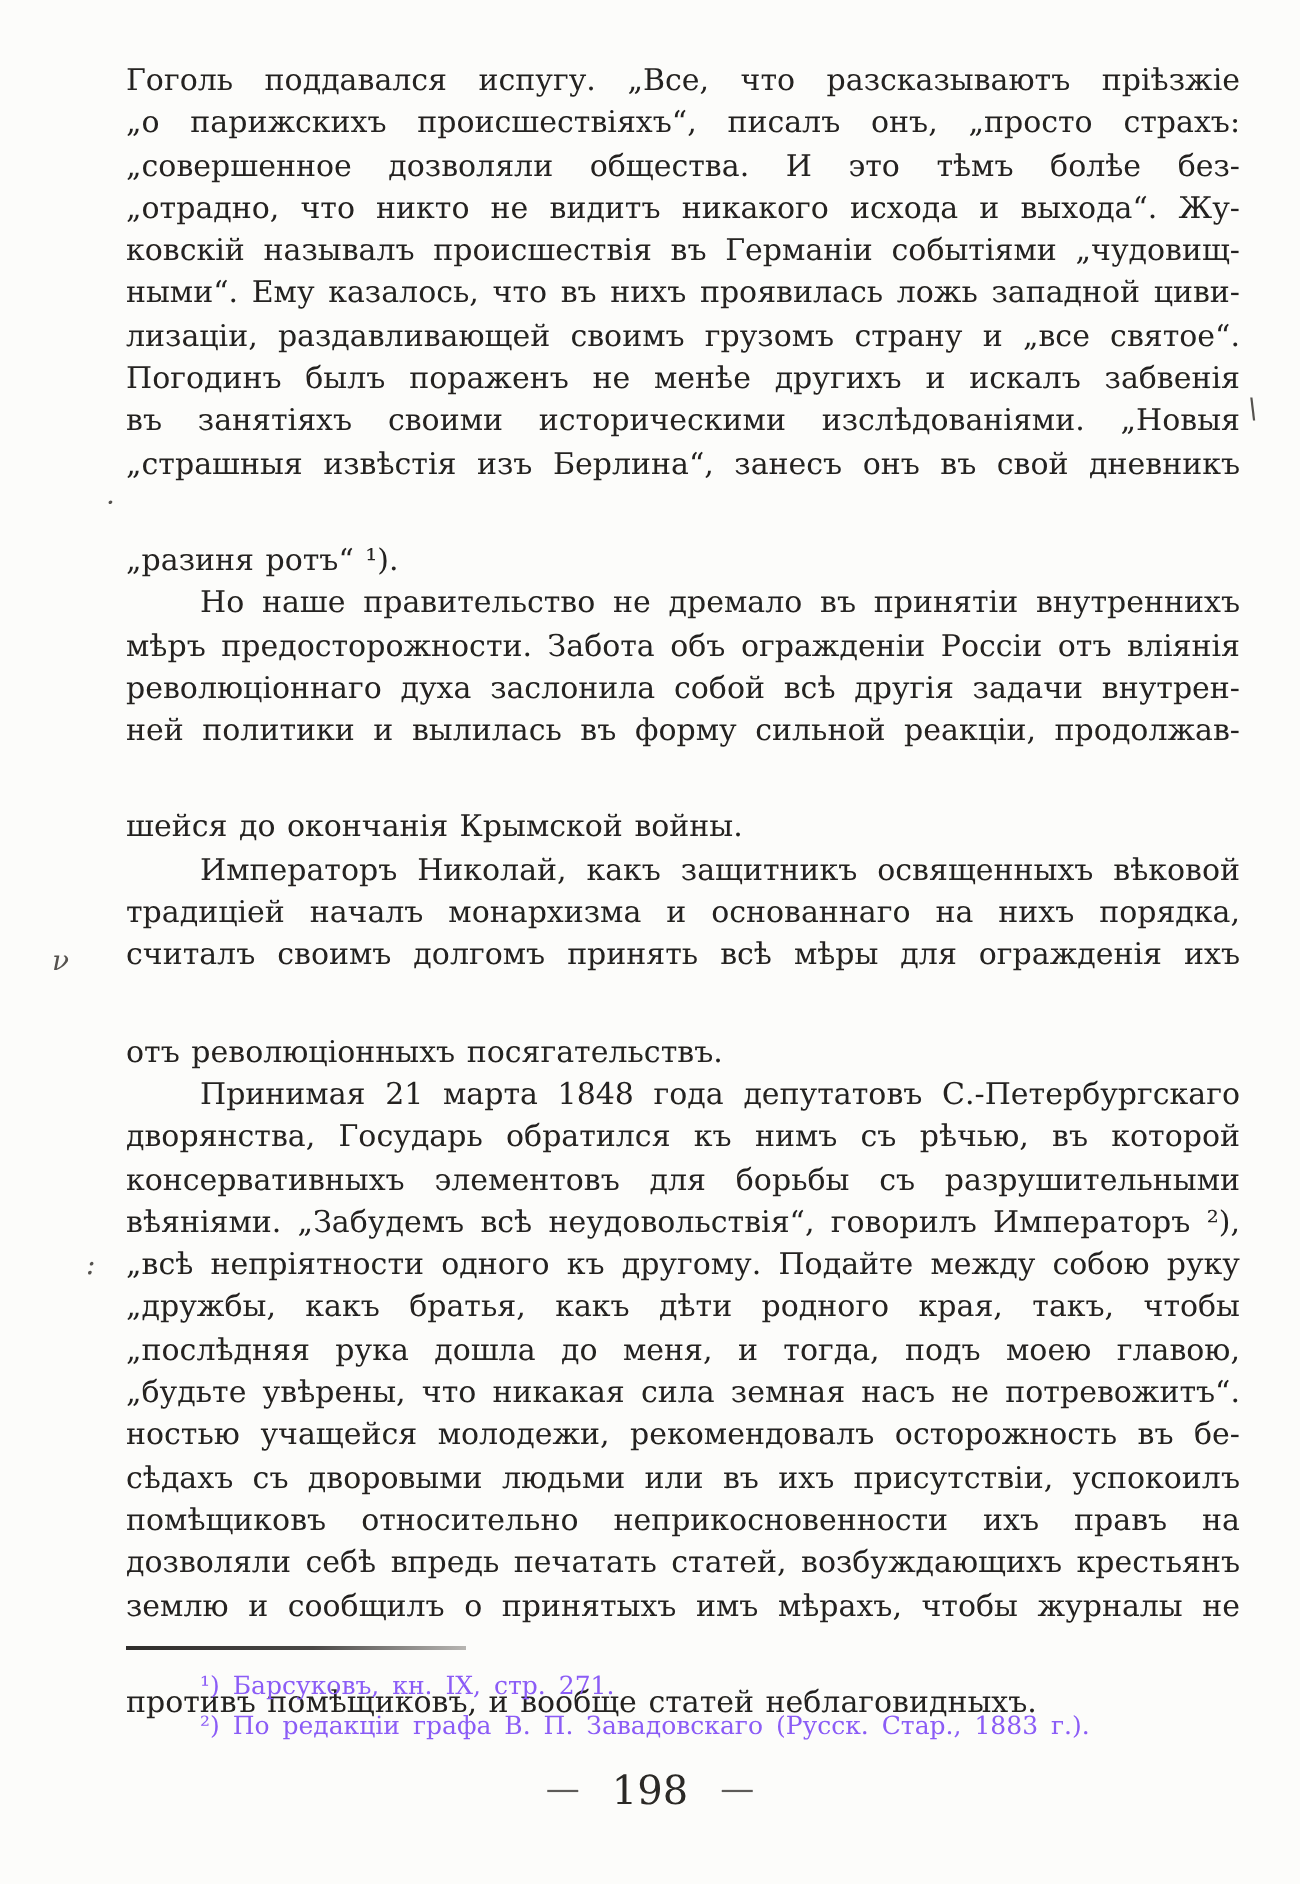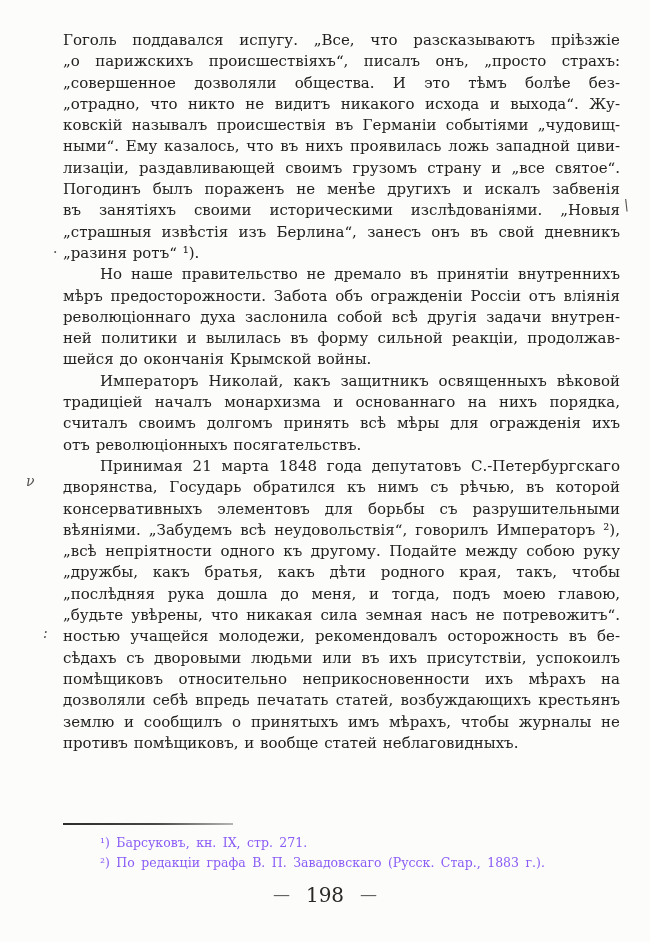--- a/index.html
+++ b/index.html
@@ -22,21 +22,21 @@
   .line {
     font-size: 15px;
     line-height: 21.3px;
     height: 21.3px;
     text-align: justify;
     text-align-last: justify;
     word-spacing: 1px;
     white-space: normal;
     overflow: hidden;
   }
-  .line.last { text-align-last: left; }
+  .line.last { text-align-last: left; margin-top: 27px; }
   .line.indent { text-indent: 37px; }
   .footnote-rule {
     position: absolute;
     left: 63px;
     top: 823px;
     width: 170px;
     height: 2px;
     background: linear-gradient(to right, #2f2d2b 0%, #4a4846 55%, #b7b5b2 100%);
   }
   .footnotes {
@@ -103,21 +103,21 @@
       <div class="line indent">Принимая 21 марта 1848 года депутатовъ С.-Петербургскаго</div>
       <div class="line">дворянства, Государь обратился къ нимъ съ рѣчью, въ которой</div>
       <div class="line">консервативныхъ элементовъ для борьбы съ разрушительными</div>
       <div class="line">вѣяніями. „Забудемъ всѣ неудовольствія“, говорилъ Императоръ ²),</div>
       <div class="line">„всѣ непріятности одного къ другому. Подайте между собою руку</div>
       <div class="line">„дружбы, какъ братья, какъ дѣти родного края, такъ, чтобы</div>
       <div class="line">„послѣдняя рука дошла до меня, и тогда, подъ моею главою,</div>
       <div class="line">„будьте увѣрены, что никакая сила земная насъ не потревожитъ“.</div>
       <div class="line">ностью учащейся молодежи, рекомендовалъ осторожность въ бе-</div>
       <div class="line">сѣдахъ съ дворовыми людьми или въ ихъ присутствіи, успокоилъ</div>
-      <div class="line">помѣщиковъ относительно неприкосновенности ихъ мѣрахъ на</div>
+      <div class="line">помѣщиковъ относительно неприкосновенности ихъ правъ на</div>
       <div class="line">дозволяли себѣ впредь печатать статей, возбуждающихъ крестьянъ</div>
       <div class="line">землю и сообщилъ о принятыхъ имъ мѣрахъ, чтобы журналы не</div>
       <div class="line last">противъ помѣщиковъ, и вообще статей неблаговидныхъ.</div>
     </div>
   <div class="footnote-rule"></div>
   <div class="footnotes" id="footnotes">
       <div class="footnote">¹) Барсуковъ, кн. IX, стр. 271.</div>
       <div class="footnote">²) По редакціи графа В. П. Завадовскаго (Русск. Стар., 1883 г.).</div>
     </div>
   <div class="page-number">

